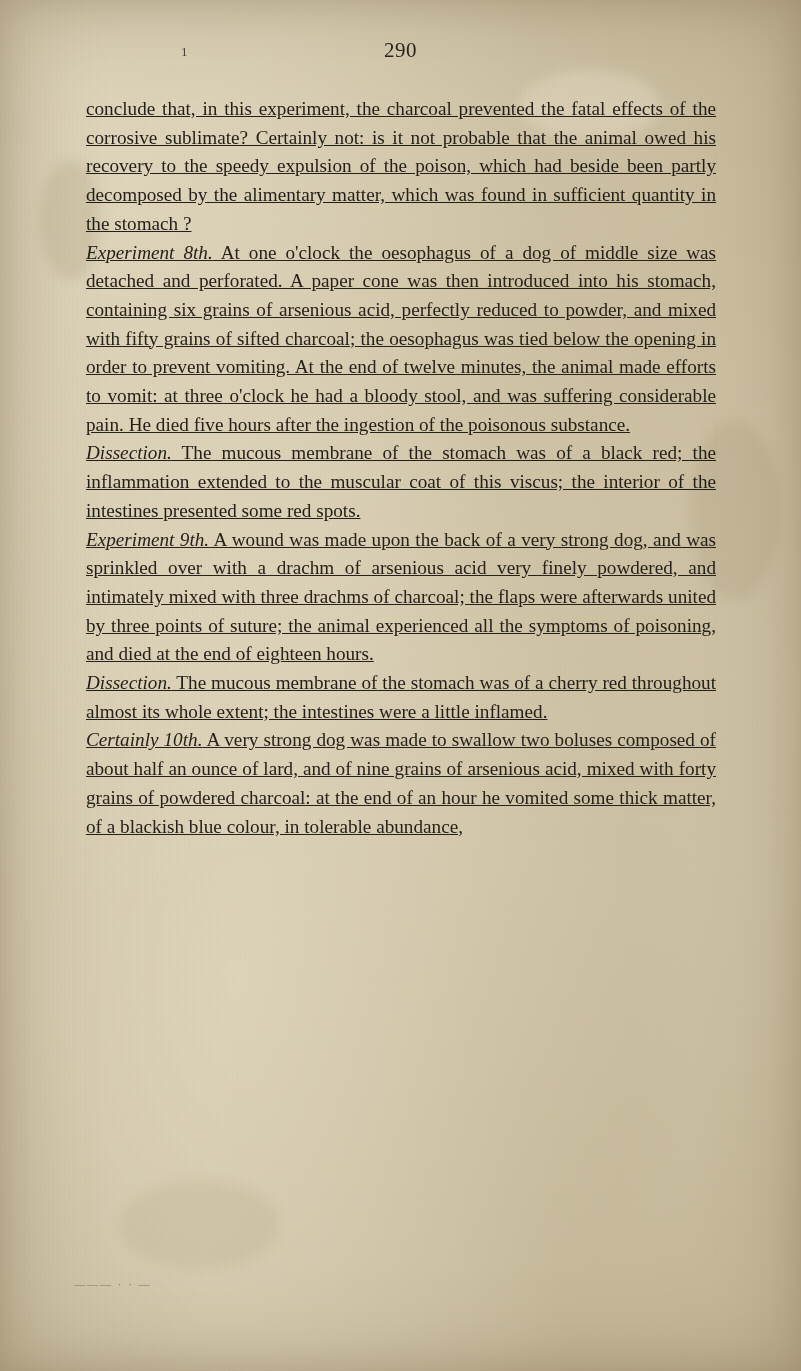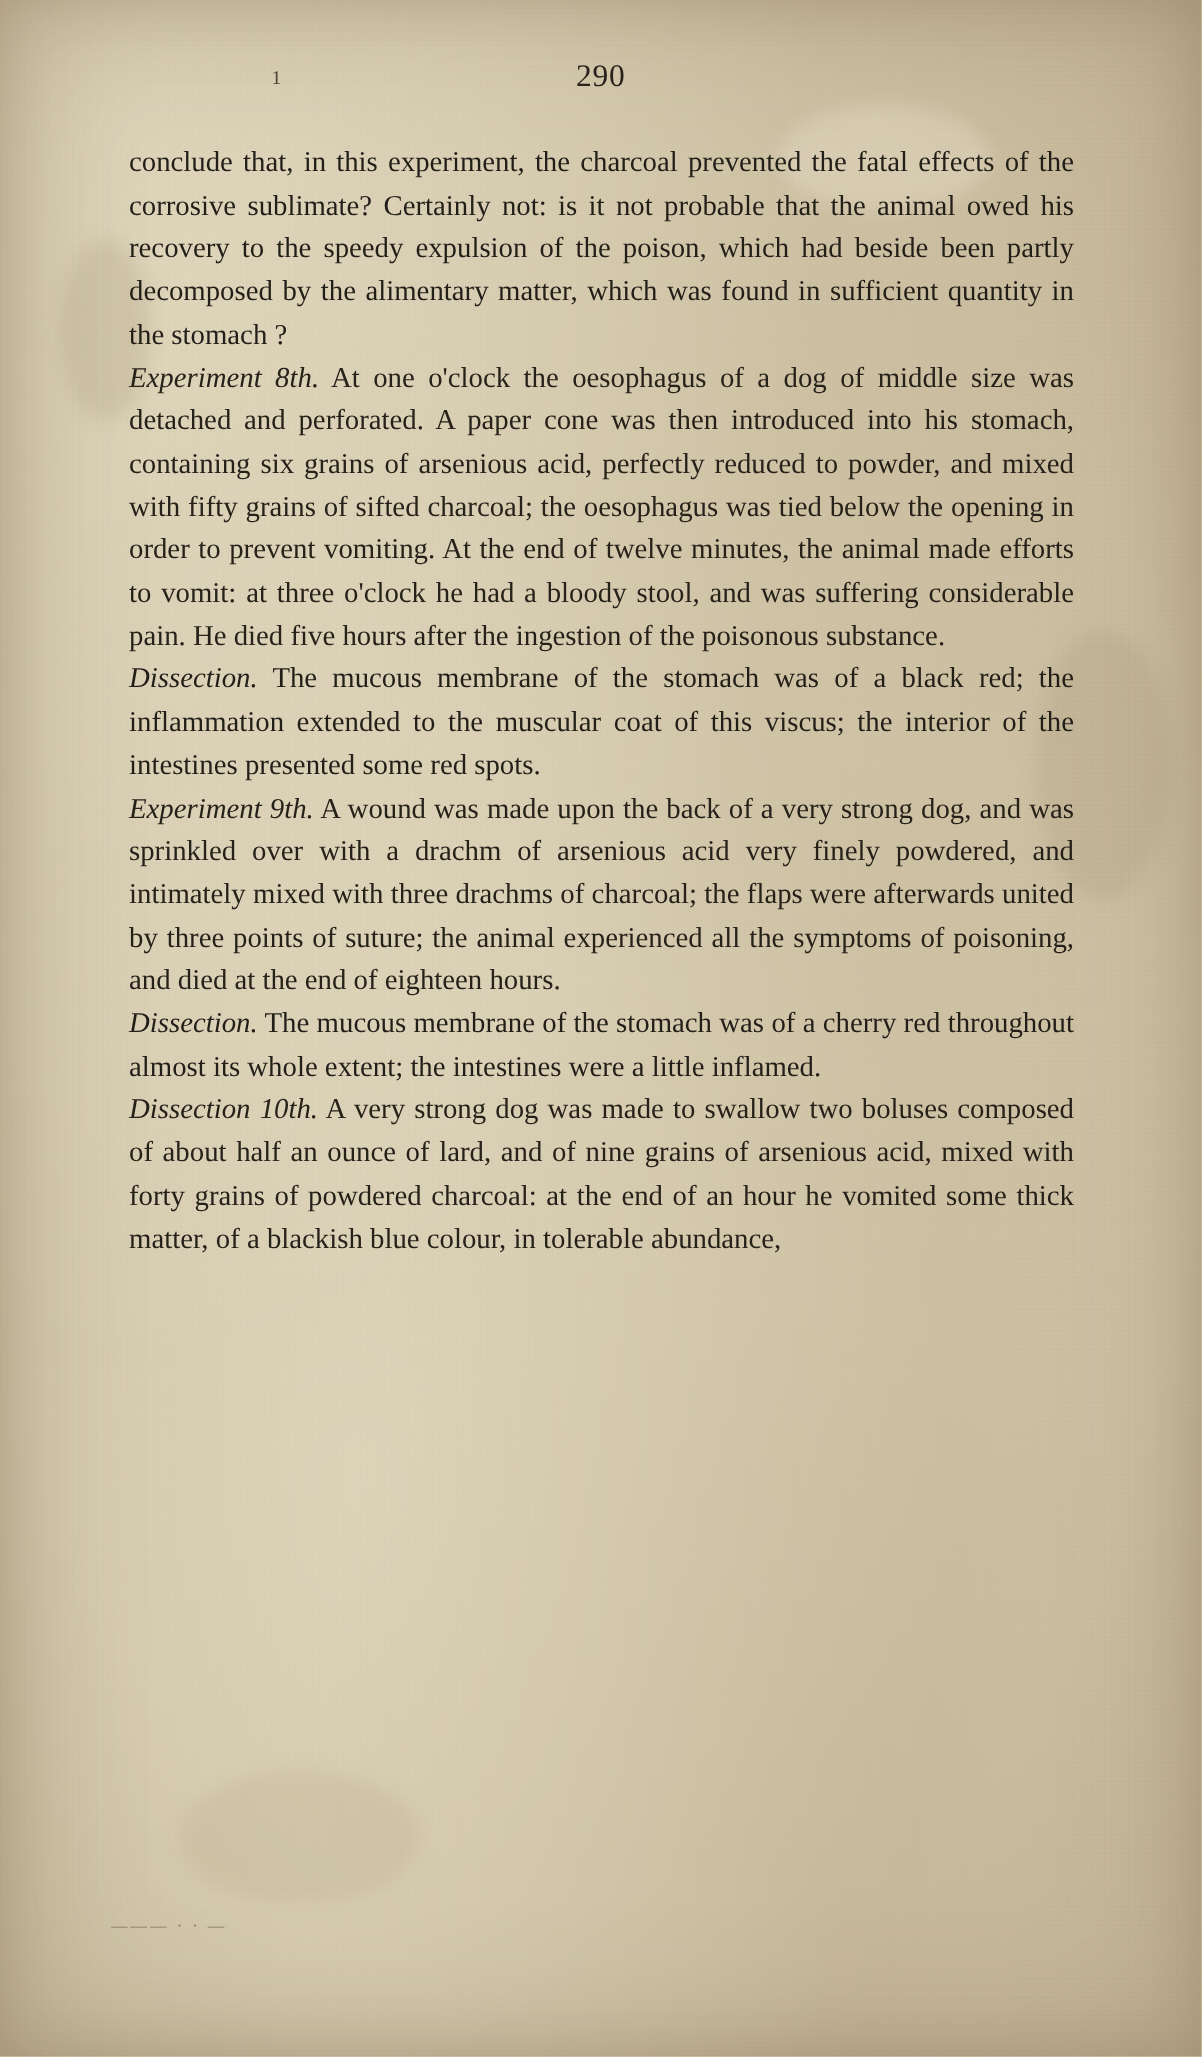--- a/index.html
+++ b/index.html
@@ -71,20 +71,21 @@
     color: #231f19;
     text-align: justify;
     text-justify: inter-word;
   }
   .textblock p {
     margin: 0;
     text-indent: 0;
   }
   .para {
     margin-bottom: 0 !important;
+    text-decoration: underline;
   }
   .ital {
     font-style: italic;
   }
   
   .textblock p:nth-child(odd) { color: #221e18; }
   .textblock p:nth-child(even) { color: #262119; }
 
   .smudge {
     position: absolute;
@@ -121,20 +122,20 @@
     <span class="tick">1</span>
     <span>290</span>
   </div>
 
   <div class="textblock">
     <p class="para">conclude that, in this experiment, the charcoal prevented the fatal effects of the corrosive sublimate? Certainly not: is it not probable that the animal owed his recovery to the speedy expulsion of the poison, which had beside been partly decomposed by the alimentary matter, which was found in sufficient quantity in the stomach ?</p>
     <p class="para"><span class="ital">Experiment 8th.</span> At one o'clock the oesophagus of a dog of middle size was detached and perforated. A paper cone was then introduced into his stomach, containing six grains of arsenious acid, perfectly reduced to powder, and mixed with fifty grains of sifted charcoal; the oesophagus was tied below the opening in order to prevent vomiting. At the end of twelve minutes, the animal made efforts to vomit: at three o'clock he had a bloody stool, and was suffering considerable pain. He died five hours after the ingestion of the poisonous substance.</p>
     <p class="para"><span class="ital">Dissection.</span> The mucous membrane of the stomach was of a black red; the inflammation extended to the muscular coat of this viscus; the interior of the intestines presented some red spots.</p>
     <p class="para"><span class="ital">Experiment 9th.</span> A wound was made upon the back of a very strong dog, and was sprinkled over with a drachm of arsenious acid very finely powdered, and intimately mixed with three drachms of charcoal; the flaps were afterwards united by three points of suture; the animal experienced all the symptoms of poisoning, and died at the end of eighteen hours.</p>
     <p class="para"><span class="ital">Dissection.</span> The mucous membrane of the stomach was of a cherry red throughout almost its whole extent; the intestines were a little inflamed.</p>
-    <p class="para"><span class="ital">Dissection 10th.</span> A very strong dog was made to swallow two boluses composed of about half an ounce of lard, and of nine grains of arsenious acid, mixed with forty grains of powdered charcoal: at the end of an hour he vomited some thick matter, of a blackish blue colour, in tolerable abundance,</p>
+    <p class="para"><span class="ital">Certainly 10th.</span> A very strong dog was made to swallow two boluses composed of about half an ounce of lard, and of nine grains of arsenious acid, mixed with forty grains of powdered charcoal: at the end of an hour he vomited some thick matter, of a blackish blue colour, in tolerable abundance,</p>
   </div>
 
   <div class="bottom-marks">———  · ·  —</div>
 
   <div class="grain"></div>
   <div class="vignette"></div>
 </div>
 
 </body></html>

